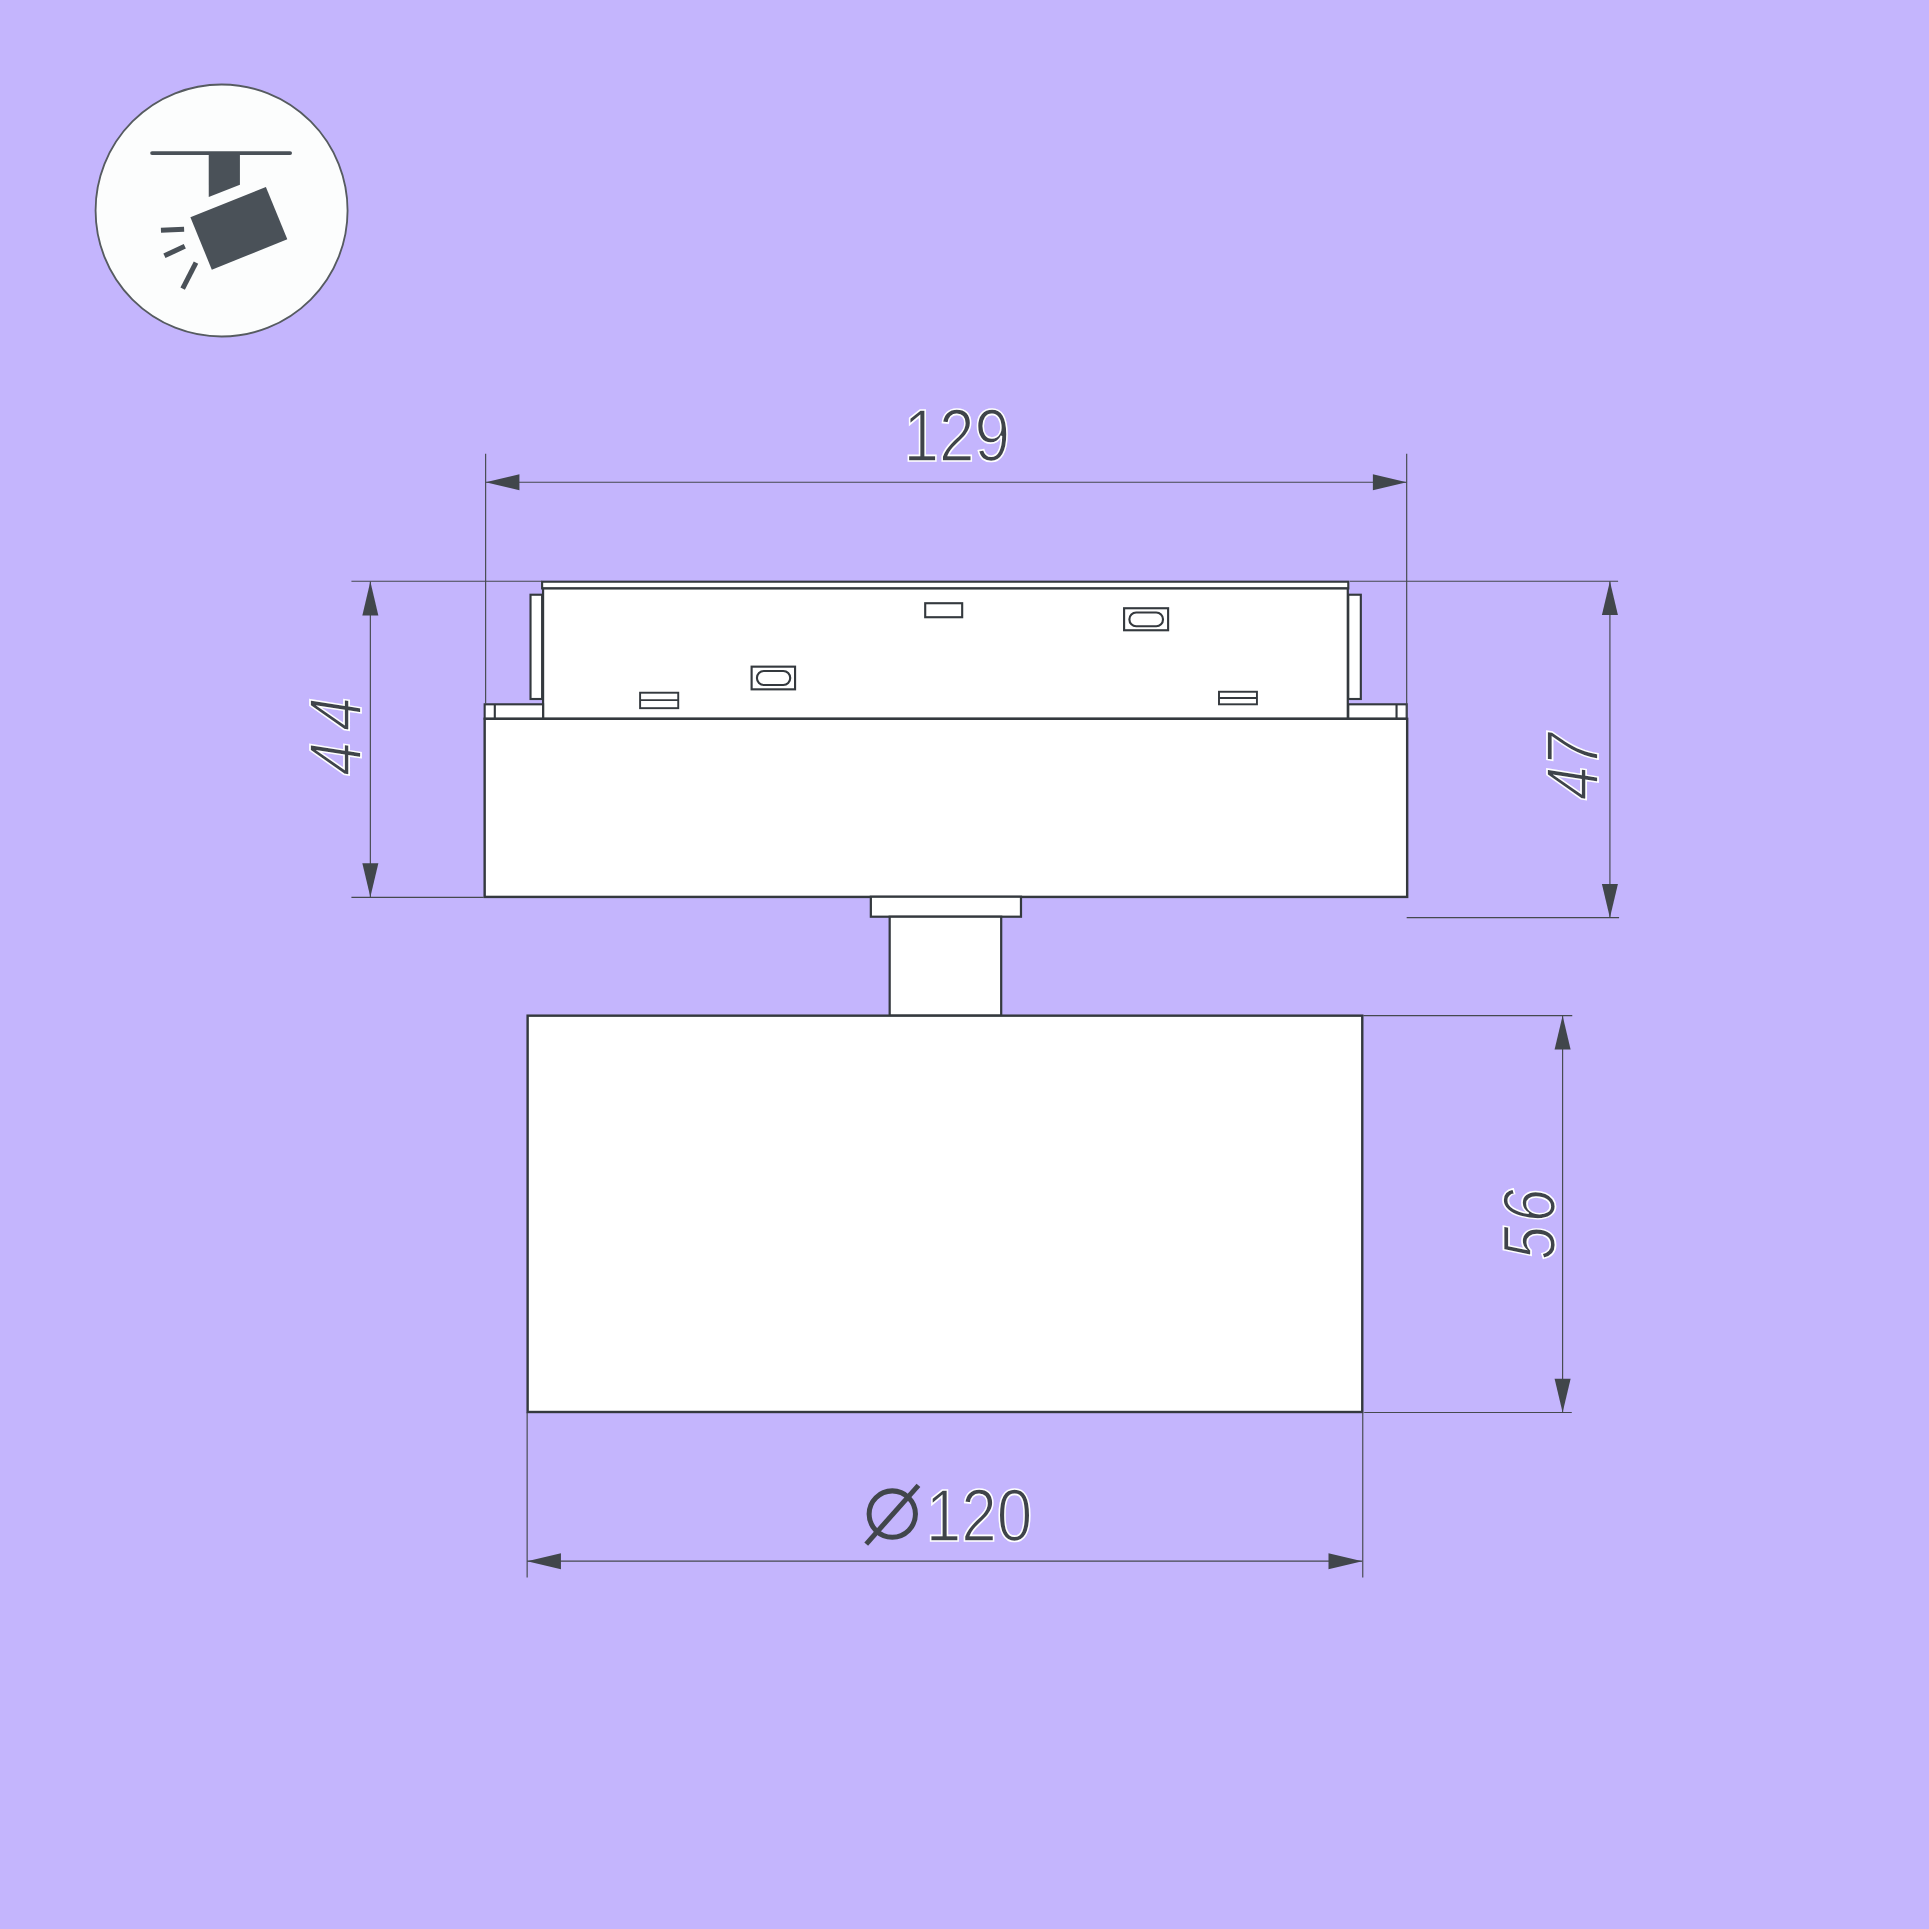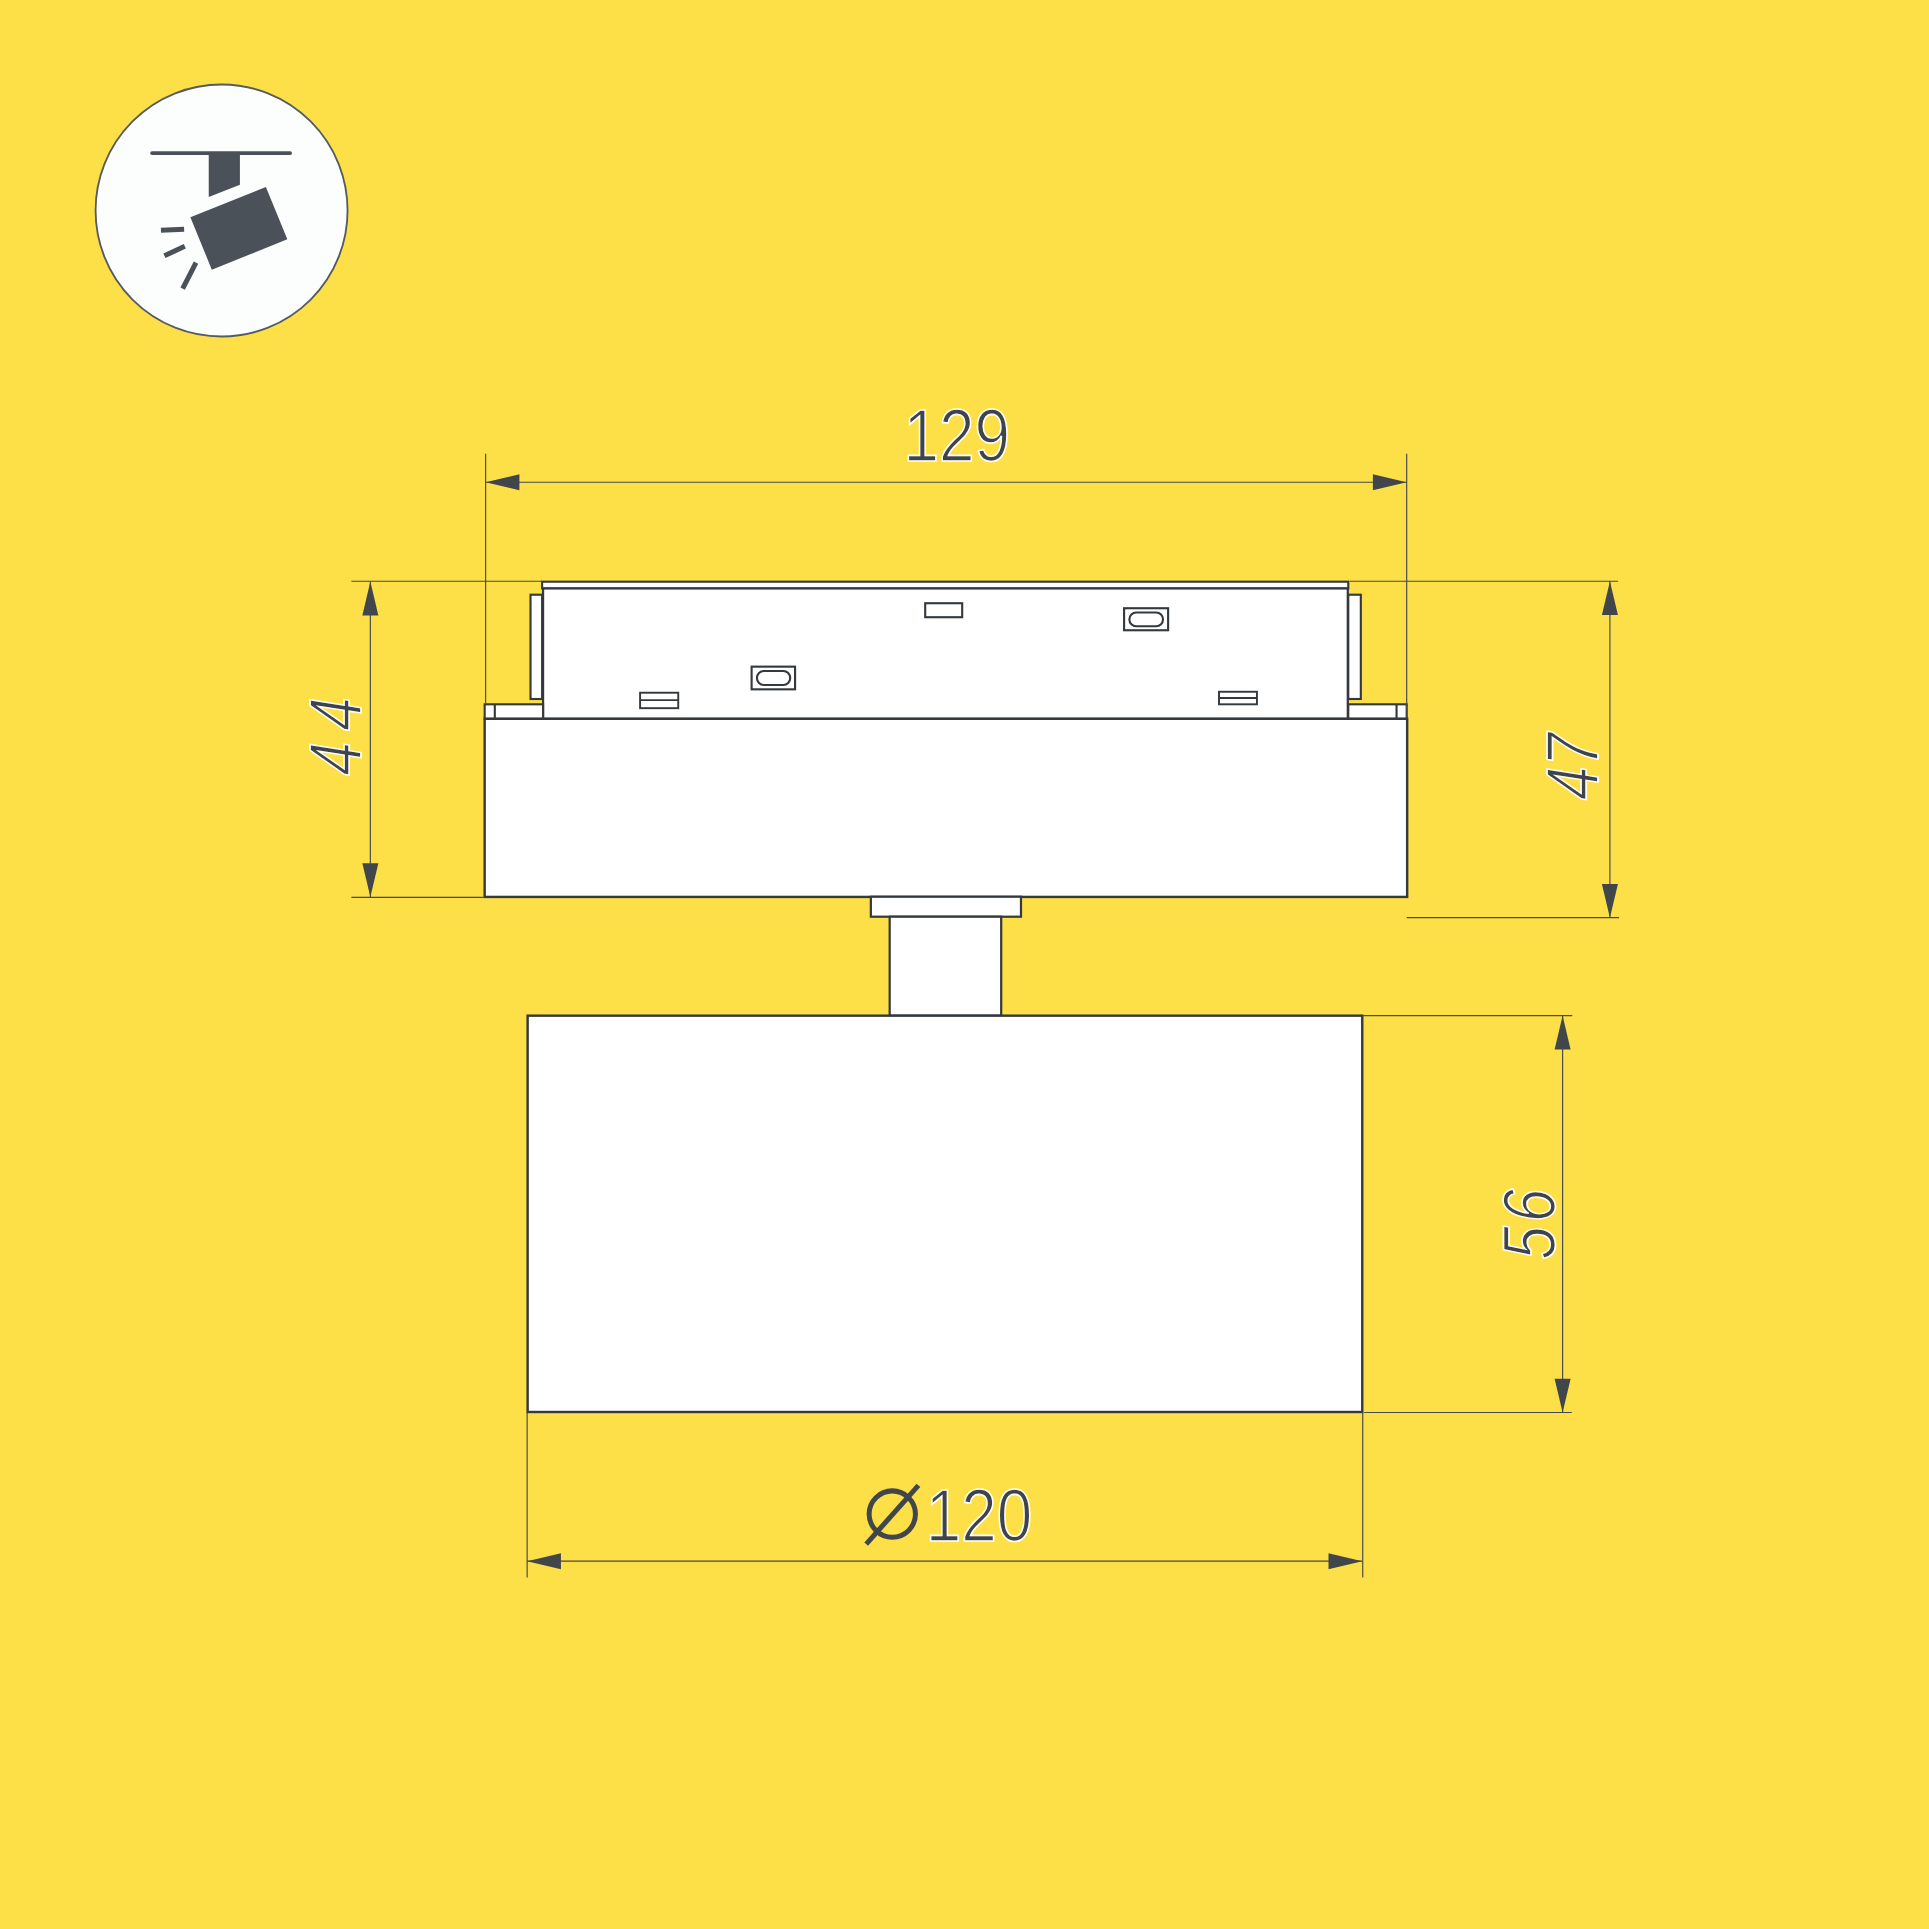--- a/index.html
+++ b/index.html
@@ -1,16 +1,16 @@
 <!DOCTYPE html>
 <html><head>
 <meta charset="utf-8">
 <style>
   html,body{margin:0;padding:0;background:#ffffff;}
-  .page{width:1929px;height:1929px;position:relative;background:#fde047;}
+  .page{width:1929px;height:1929px;position:relative;background:#c4b5fd;}
   svg{position:absolute;left:0;top:0;}
   text{font-family:"Liberation Sans", sans-serif;fill:#3f444a;}
 </style>
 </head>
 <body>
 <div class="page">
 <svg width="1929" height="1929" viewBox="0 0 1998 1998">
 
   <circle cx="229.5" cy="218" r="130.5" fill="#fcfdfd" stroke="#565b60" stroke-width="1.9"></circle>
 

